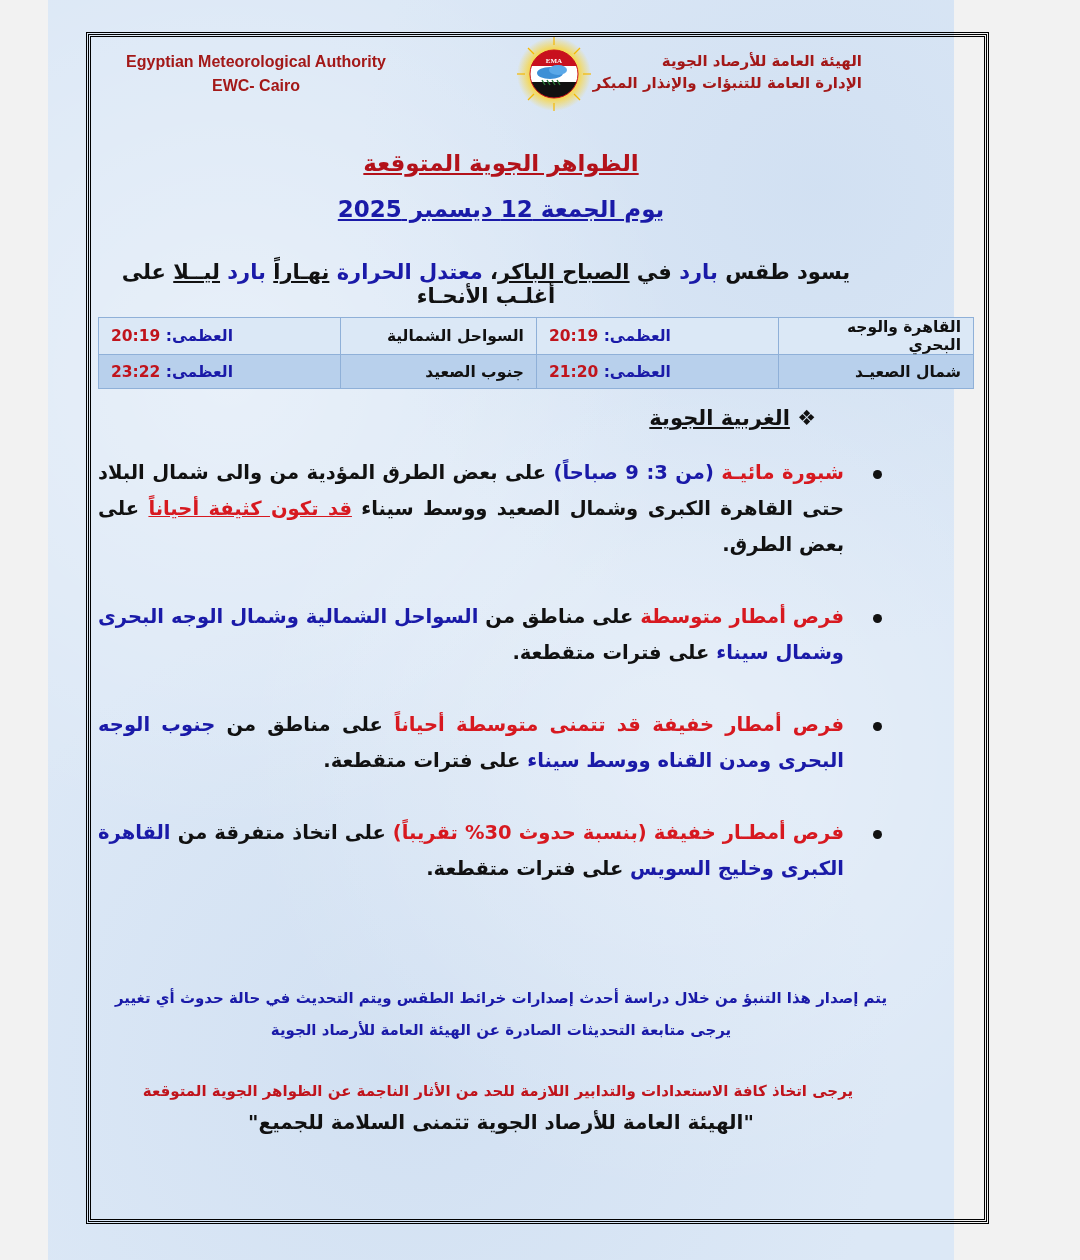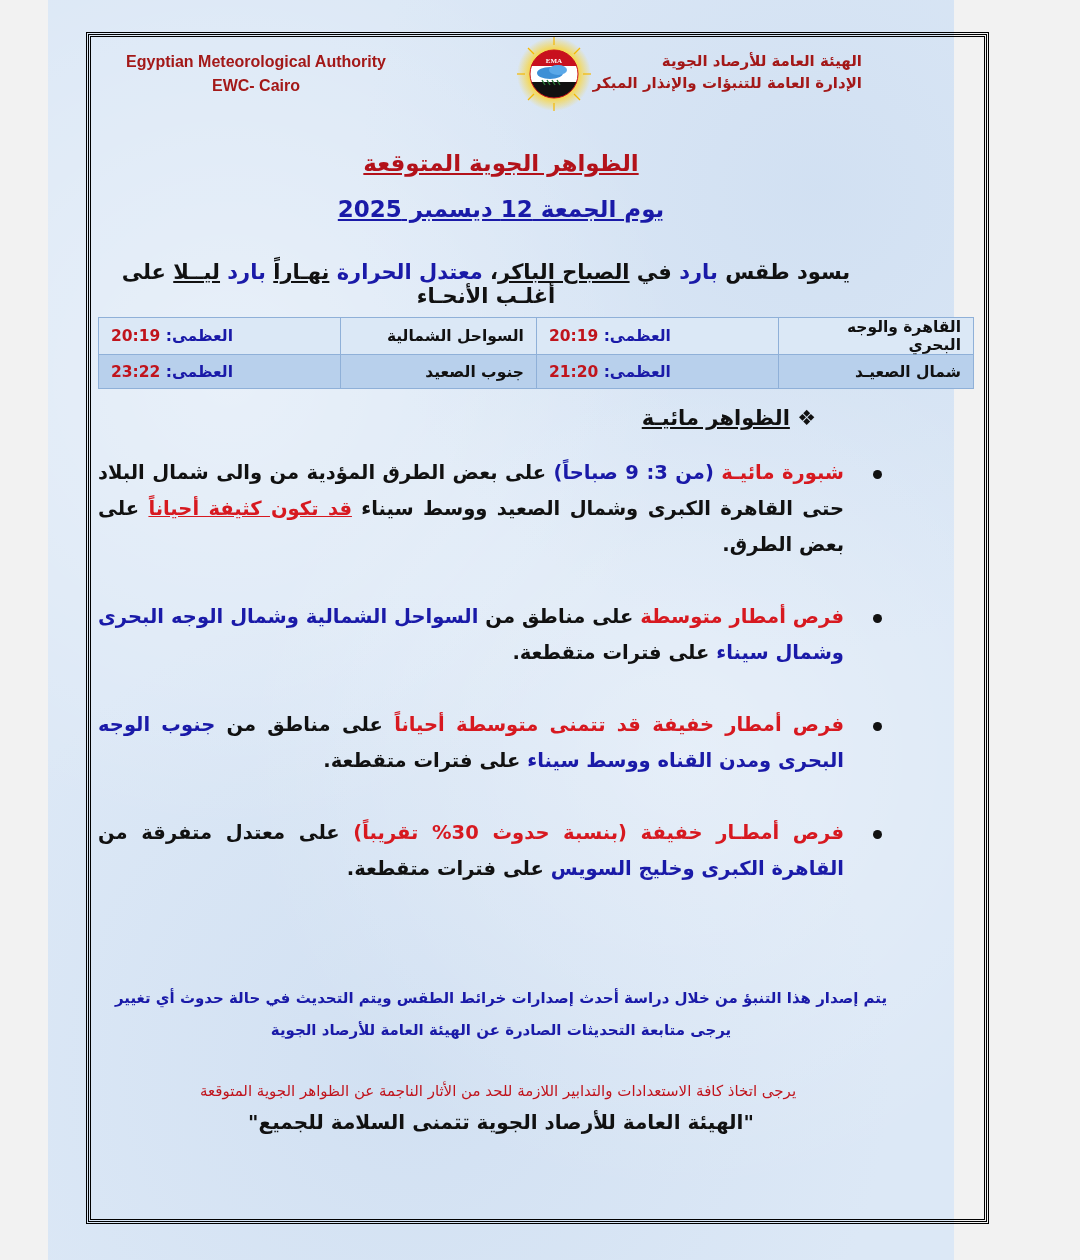--- a/index.html
+++ b/index.html
@@ -79,21 +79,21 @@
       content: ""; position: absolute; right: 2px; top: 15px; width: 9px; height: 9px;
       border-radius: 50%; background: #111;
     }
     .bullet.last { margin-right: 0; }
     .footer-note {
       position: absolute; left: 60px; right: 60px; top: 982px; direction: rtl; text-align: center;
       color: #1a1aa8; font-weight: bold; font-size: 15px; line-height: 32px;
     }
     .footer-warn {
       position: absolute; left: 60px; right: 66px; top: 1082px; direction: rtl; text-align: center;
-      color: #c0141c; font-weight: normal; font-size: 15px;
+      color: #c0141c; font-weight: bold; font-size: 15px;
     }
     .footer-slogan {
       position: absolute; left: 60px; right: 60px; top: 1110px; direction: rtl; text-align: center;
       color: #111; font-weight: bold; font-size: 20px;
     }
   </style>
 </head>
 <body>
 
 <div class="page">
@@ -162,35 +162,35 @@
       <td class="region">شمال الصعيـد</td>
       <td class="temp"><span class="lbl">العظمى: </span><span class="num">21:20</span></td>
       <td class="region">جنوب الصعيد</td>
       <td class="temp"><span class="lbl">العظمى: </span><span class="num">23:22</span></td>
     </tr>
   </tbody>
     </table>
 
   <div class="section-head">
     <span>❖</span>
-    <span class="txt">الظواهر مائيـة</span>
+    <span class="txt">الغربية الجوية</span>
   </div>
 
   <div class="bullets">
     <div class="bullet">
       <span class="red">شبورة مائيـة</span><span class="blue"> (من 3: 9 صباحاً)</span><span> على بعض الطرق المؤدية من والى شمال البلاد حتى القاهرة الكبرى وشمال الصعيد ووسط سيناء </span><span class="red ul">قد تكون كثيفة أحياناً</span><span> على بعض الطرق.</span>
     </div>
     <div class="bullet">
       <span class="red">فرص أمطار متوسطة</span><span> على مناطق من </span><span class="blue">السواحل الشمالية وشمال الوجه البحرى وشمال سيناء</span><span> على فترات متقطعة.</span>
     </div>
     <div class="bullet">
       <span class="red">فرص أمطار خفيفة قد تتمنى متوسطة أحياناً</span><span> على مناطق من </span><span class="blue">جنوب الوجه البحرى ومدن القناه ووسط سيناء</span><span>  على فترات متقطعة.</span>
     </div>
     <div class="bullet">
-      <span class="red">فرص أمطـار خفيفة (بنسبة حدوث 30% تقريباً)</span><span> على معتدل متفرقة من </span><span class="blue">القاهرة الكبرى وخليج السويس</span><span> على فترات متقطعة.</span>
+      <span class="red">فرص أمطـار خفيفة (بنسبة حدوث 30% تقريباً)</span><span> على اتخاذ متفرقة من </span><span class="blue">القاهرة الكبرى وخليج السويس</span><span> على فترات متقطعة.</span>
     </div>
   </div>
 
   <div class="footer-note">
     <div>يتم إصدار هذا التنبؤ من خلال دراسة أحدث إصدارات خرائط الطقس ويتم التحديث في حالة حدوث أي تغيير</div>
     <div>يرجى متابعة التحديثات الصادرة عن الهيئة العامة للأرصاد الجوية</div>
   </div>
   <div class="footer-warn">يرجى اتخاذ كافة الاستعدادات والتدابير اللازمة للحد من الأثار الناجمة عن الظواهر الجوية المتوقعة</div>
   <div class="footer-slogan">"الهيئة العامة للأرصاد الجوية تتمنى السلامة للجميع"</div>
 </div>

